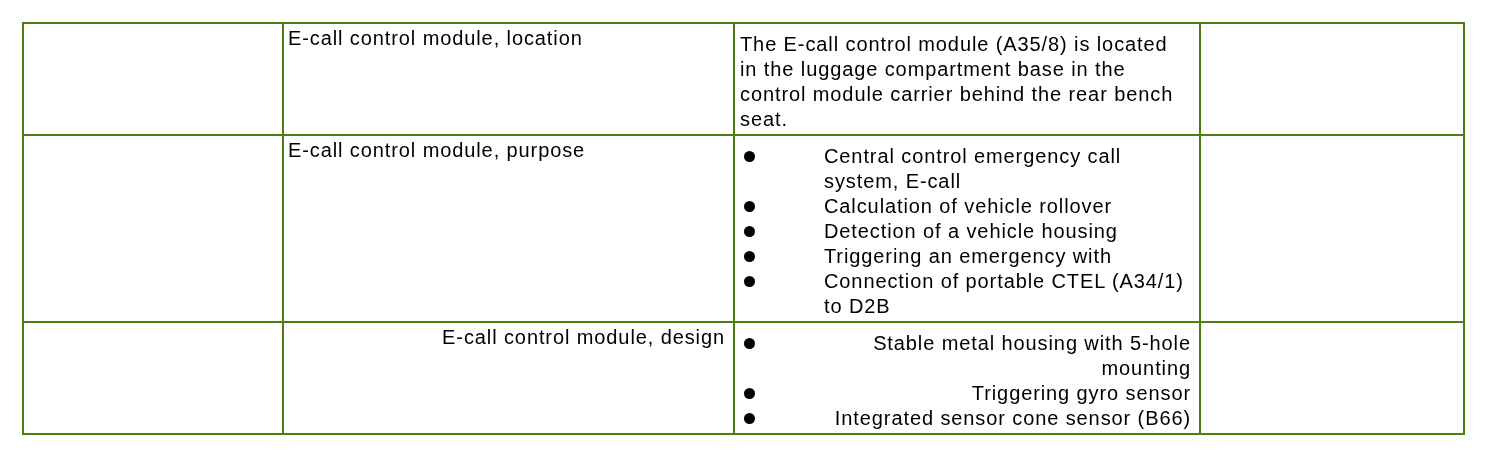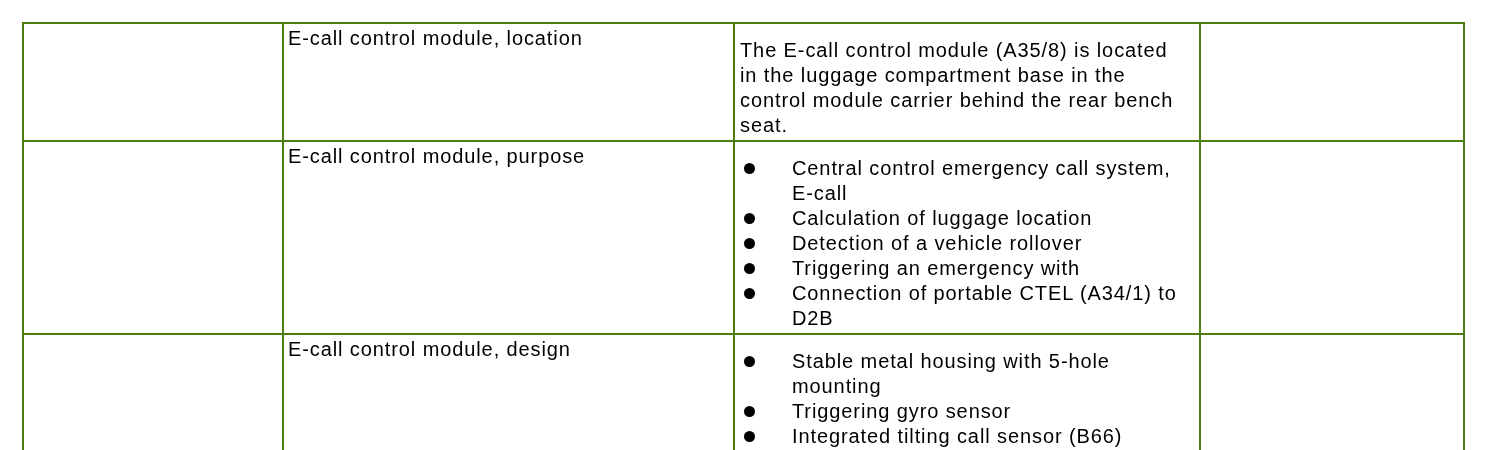--- a/index.html
+++ b/index.html
@@ -26,23 +26,23 @@
     border: 2px solid #4d7c0f;
     vertical-align: top;
     font-size: 20px;
     line-height: 25px;
     letter-spacing: 0.9px;
     padding: 2px 8px 2px 4px;
     overflow: hidden;
   }
   tr.row-1 { height: 108px; }
   tr.row-2 { height: 142px; }
-  tr.row-3 { height: 111px; }
+  tr.row-3 { height: 111px; text-align: right; }
 
-  td.desc-cell { padding: 14px 8px 2px 5px; }
+  td.desc-cell { padding: 8px 8px 2px 5px; }
 
   .para {
     margin: 0;
   }
   .bullet-list {
     margin: 0;
   }
   .bullet-row {
     display: flex;
     align-items: flex-start;
@@ -57,20 +57,21 @@
     display: block;
     width: 11px;
     height: 11px;
     border-radius: 50%;
     background: #000000;
     margin-top: 7px;
   }
   .bullet-text {
     flex: 1 1 auto;
     min-width: 0;
+    margin-left: 32px;
   }
 </style>
 </head>
 <body>
 
 <table class="spec-table">
   <colgroup>
     <col style="width:260px">
     <col style="width:451px">
     <col style="width:466px">
@@ -95,25 +96,25 @@
         <span>E-call control module, purpose</span>
       </td>
       <td class="desc-cell">
         <div class="bullet-list">
           <div class="bullet-row">
             <span class="bullet-marker"></span>
             <span class="bullet-text">Central control emergency call system, E-call</span>
           </div>
           <div class="bullet-row">
             <span class="bullet-marker"></span>
-            <span class="bullet-text">Calculation of luggage location</span>
+            <span class="bullet-text">Calculation of vehicle rollover</span>
           </div>
           <div class="bullet-row">
             <span class="bullet-marker"></span>
-            <span class="bullet-text">Detection of a vehicle rollover</span>
+            <span class="bullet-text">Detection of a vehicle housing</span>
           </div>
           <div class="bullet-row">
             <span class="bullet-marker"></span>
             <span class="bullet-text">Triggering an emergency with</span>
           </div>
           <div class="bullet-row">
             <span class="bullet-marker"></span>
             <span class="bullet-text">Connection of portable CTEL (A34/1) to D2B</span>
           </div>
         </div>
@@ -131,21 +132,21 @@
           <div class="bullet-row">
             <span class="bullet-marker"></span>
             <span class="bullet-text">Stable metal housing with 5-hole mounting</span>
           </div>
           <div class="bullet-row">
             <span class="bullet-marker"></span>
             <span class="bullet-text">Triggering gyro sensor</span>
           </div>
           <div class="bullet-row">
             <span class="bullet-marker"></span>
-            <span class="bullet-text">Integrated tilting call sensor (B66)</span>
+            <span class="bullet-text">Integrated sensor cone sensor (B66)</span>
           </div>
         </div>
       </td>
       <td></td>
     </tr>
 
   </tbody>
 </table>
 
 </body></html>

